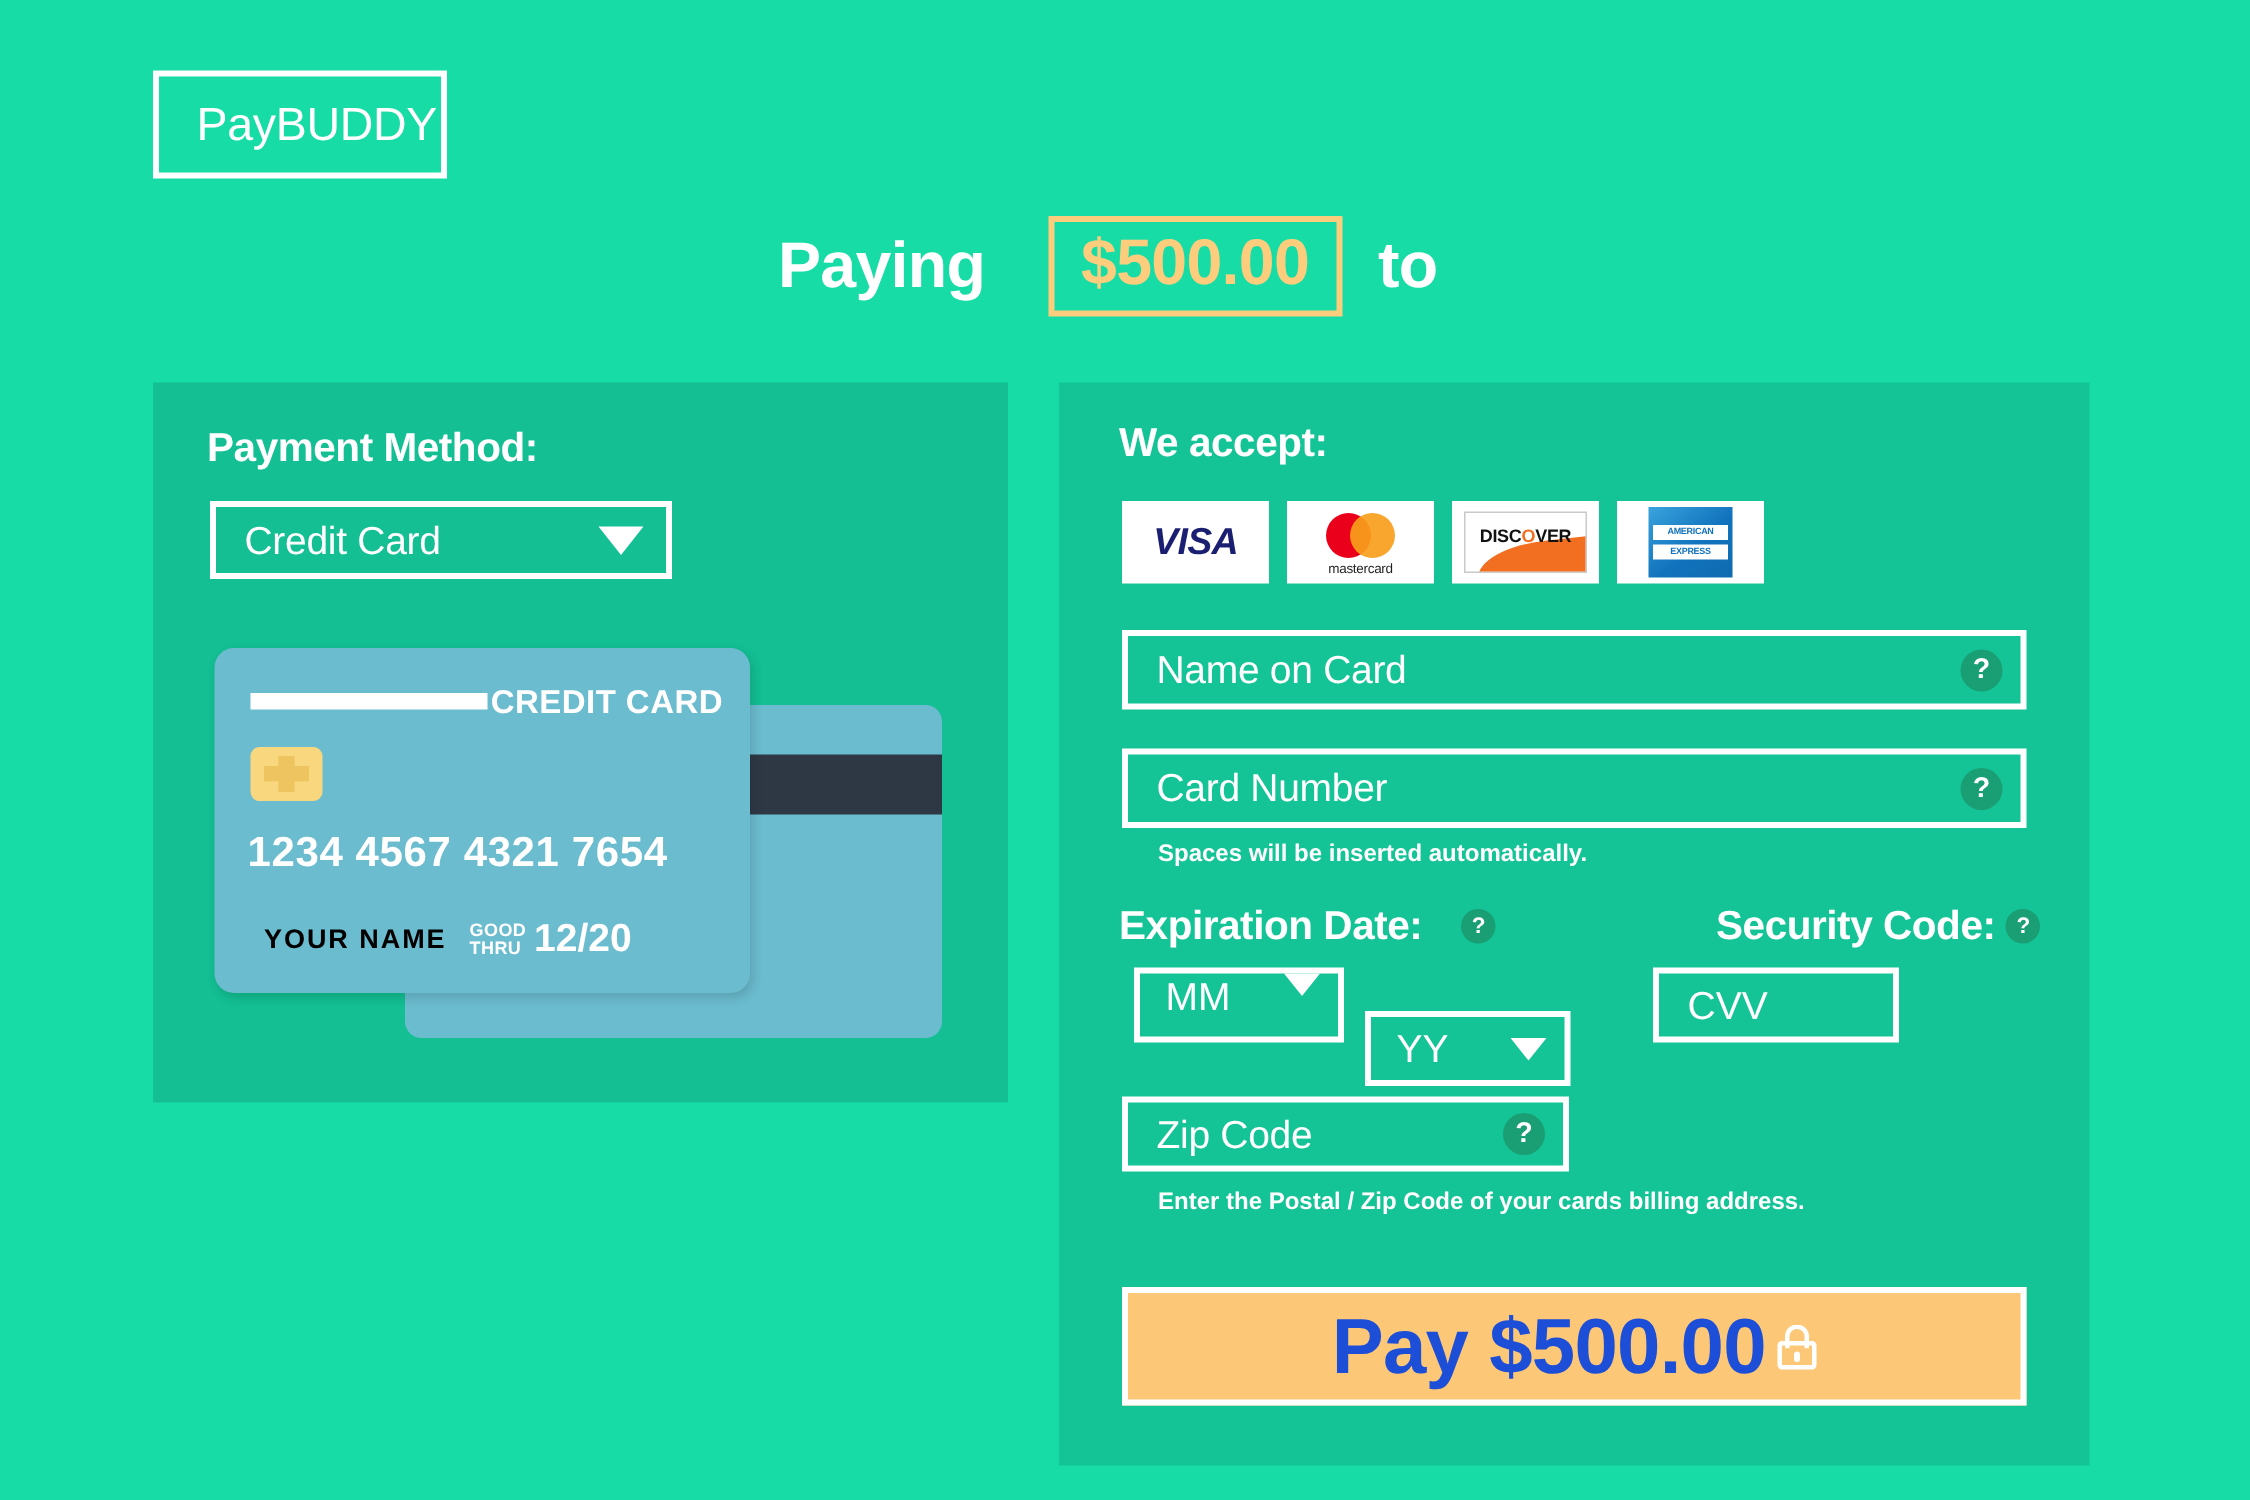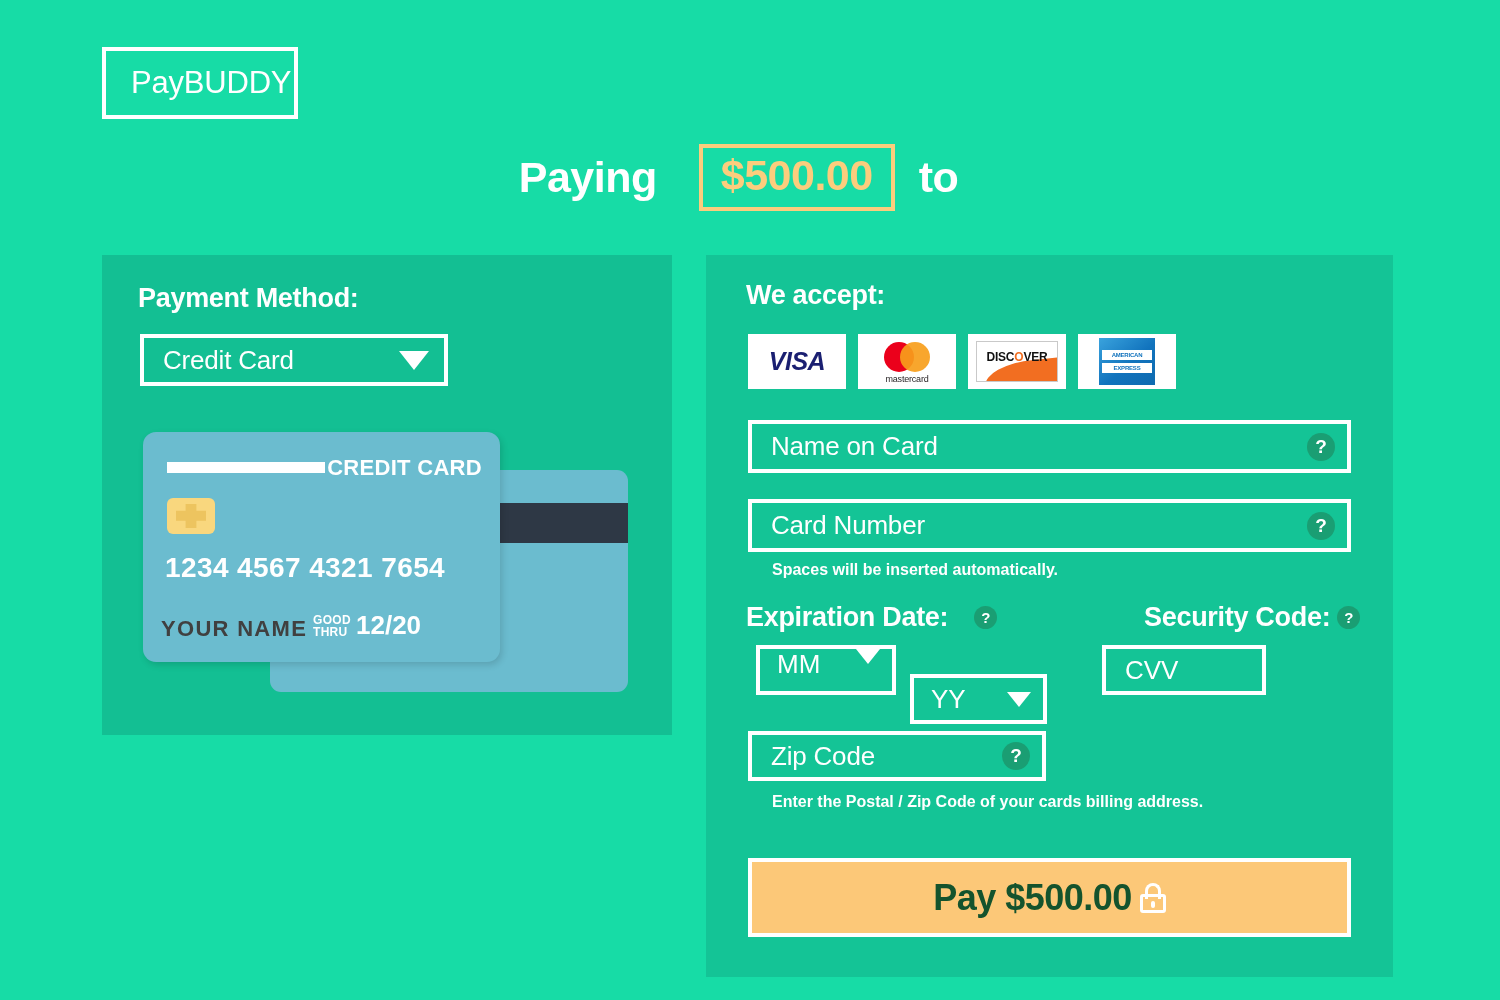--- a/index.html
+++ b/index.html
@@ -115,22 +115,22 @@
   #card-front .chip:after {
     content:""; position:absolute; left:9px; top:6px;
     width:30px; height:24px; background:#edc45f;
     clip-path:polygon(32% 0,68% 0,68% 28%,100% 28%,100% 70%,68% 70%,68% 100%,32% 100%,32% 70%,0 70%,0 28%,32% 28%);
   }
   #card-front .number {
     position:absolute; left:22px; top:120px;
     color:#ffffff; font-size:28px; font-weight:bold; letter-spacing:0.4px;
   }
   #card-front .holder {
-    position:absolute; left:18px; top:184px;
-    color:#404040; font-size:22px; font-weight:bold; letter-spacing:1.3px;
+    position:absolute; left:33px; top:184px;
+    color:#000000; font-size:18px; font-weight:bold; letter-spacing:1.3px;
   }
   #card-front .goodthru {
     position:absolute; left:170px; top:182px;
     color:#ffffff; font-size:12px; font-weight:bold; line-height:12px;
     letter-spacing:0.3px;
   }
   #card-front .expiry {
     position:absolute; left:213px; top:178px;
     color:#ffffff; font-size:26px; font-weight:bold;
   }
@@ -218,21 +218,21 @@
   #f-zip { left:748px; top:731px; width:298px; height:50px; }
   #hint-zip { left:772px; top:793px; }
 
   #pay-btn {
     position:absolute; left:748px; top:858px;
     width:603px; height:79px;
     background:#fcc878; border:4px solid #ffffff;
     display:flex; align-items:center; justify-content:center; gap:8px;
     cursor:pointer;
   }
-  #pay-btn .label { color:#14532d; font-size:36px; font-weight:bold; letter-spacing:-0.5px;text-align:right; }
+  #pay-btn .label { color:#1d4ed8; font-size:52px; font-weight:bold; letter-spacing:-0.5px;text-align:right; }
   .lock { position:relative; width:26px; height:30px; }
   .lock .body {
     position:absolute; bottom:0; left:0; width:26px; height:19px;
     border:3px solid #ffffff; border-radius:3px;
   }
   .lock .shackle {
     position:absolute; top:0; left:5px; width:16px; height:16px;
     border:3px solid #ffffff; border-bottom:none;
     border-radius:8px 8px 0 0;
   }

